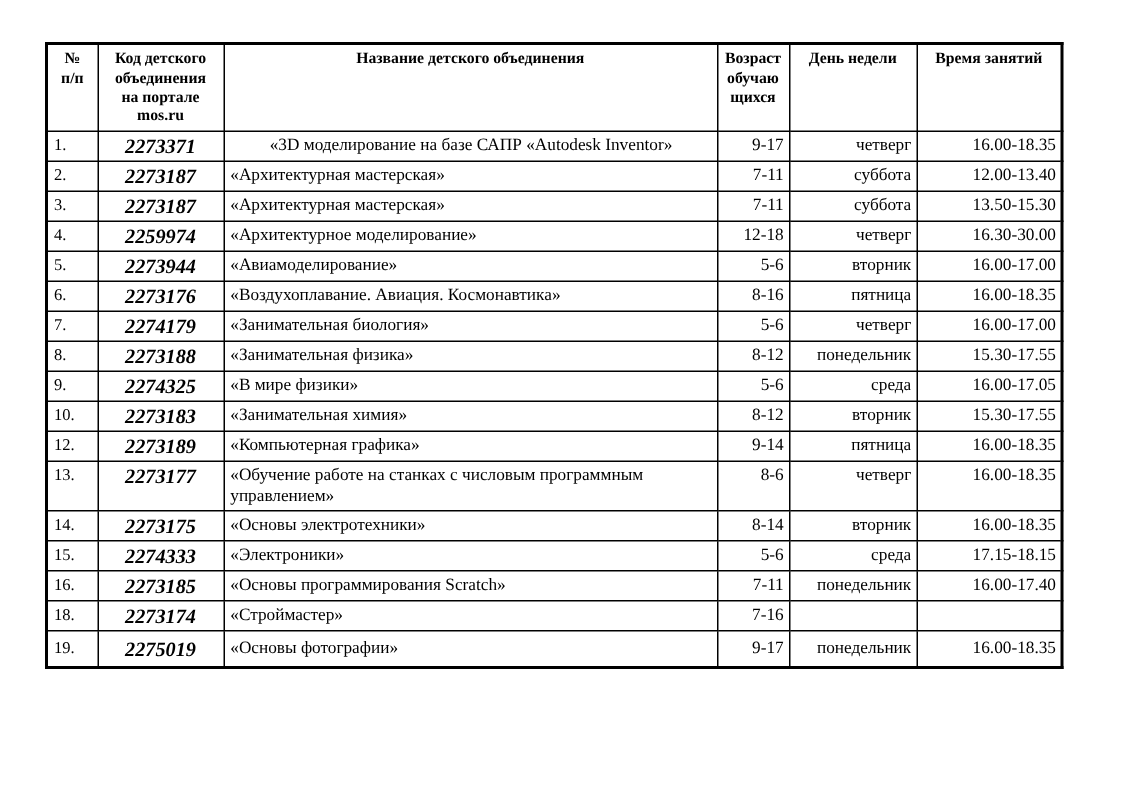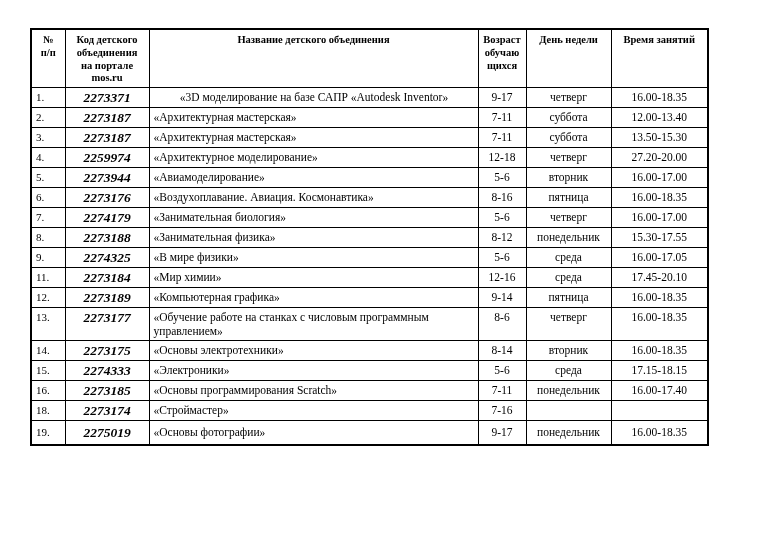--- a/index.html
+++ b/index.html
@@ -43,21 +43,21 @@
   }
   td {
     font-size: 11.5px;
     line-height: 14px;
     height: 19px;
   }
   td.col-num  { text-align: left; padding-left: 4px; font-size: 11px; }
   td.col-code { text-align: center; font-weight: bold; font-size: 13.5px; line-height: 15px; font-style: italic; }
   td.col-name { text-align: left; padding-left: 4px; }
   td.col-name.centered { text-align: center; }
-  td.col-age, td.col-day, td.col-time { text-align: center; }
+  td.col-age, td.col-day, td.col-time { text-align: right; }
   tbody tr:last-child td { height: 24px; padding-top: 4px; }
 </style>
 </head>
 <body>
 
 <div class="page">
   <table class="schedule">
     <colgroup>
       <col style="width:34px">
       <col style="width:84px">
@@ -106,21 +106,21 @@
           <td class="col-age">7-11</td>
           <td class="col-day">суббота</td>
           <td class="col-time">13.50-15.30</td>
         </tr>
         <tr>
           <td class="col-num">4.</td>
           <td class="col-code">2259974</td>
           <td class="col-name">«Архитектурное моделирование»</td>
           <td class="col-age">12-18</td>
           <td class="col-day">четверг</td>
-          <td class="col-time">27.20-20.00</td>
+          <td class="col-time">16.30-30.00</td>
         </tr>
         <tr>
           <td class="col-num">5.</td>
           <td class="col-code">2273944</td>
           <td class="col-name">«Авиамоделирование»</td>
           <td class="col-age">5-6</td>
           <td class="col-day">вторник</td>
           <td class="col-time">16.00-17.00</td>
         </tr>
         <tr>
@@ -149,26 +149,26 @@
         </tr>
         <tr>
           <td class="col-num">9.</td>
           <td class="col-code">2274325</td>
           <td class="col-name">«В мире физики»</td>
           <td class="col-age">5-6</td>
           <td class="col-day">среда</td>
           <td class="col-time">16.00-17.05</td>
         </tr>
         <tr>
-          <td class="col-num">11.</td>
-          <td class="col-code">2273184</td>
-          <td class="col-name">«Мир химии»</td>
-          <td class="col-age">12-16</td>
-          <td class="col-day">среда</td>
-          <td class="col-time">17.45-20.10</td>
+          <td class="col-num">10.</td>
+          <td class="col-code">2273183</td>
+          <td class="col-name">«Занимательная химия»</td>
+          <td class="col-age">8-12</td>
+          <td class="col-day">вторник</td>
+          <td class="col-time">15.30-17.55</td>
         </tr>
         <tr>
           <td class="col-num">12.</td>
           <td class="col-code">2273189</td>
           <td class="col-name">«Компьютерная графика»</td>
           <td class="col-age">9-14</td>
           <td class="col-day">пятница</td>
           <td class="col-time">16.00-18.35</td>
         </tr>
         <tr>

